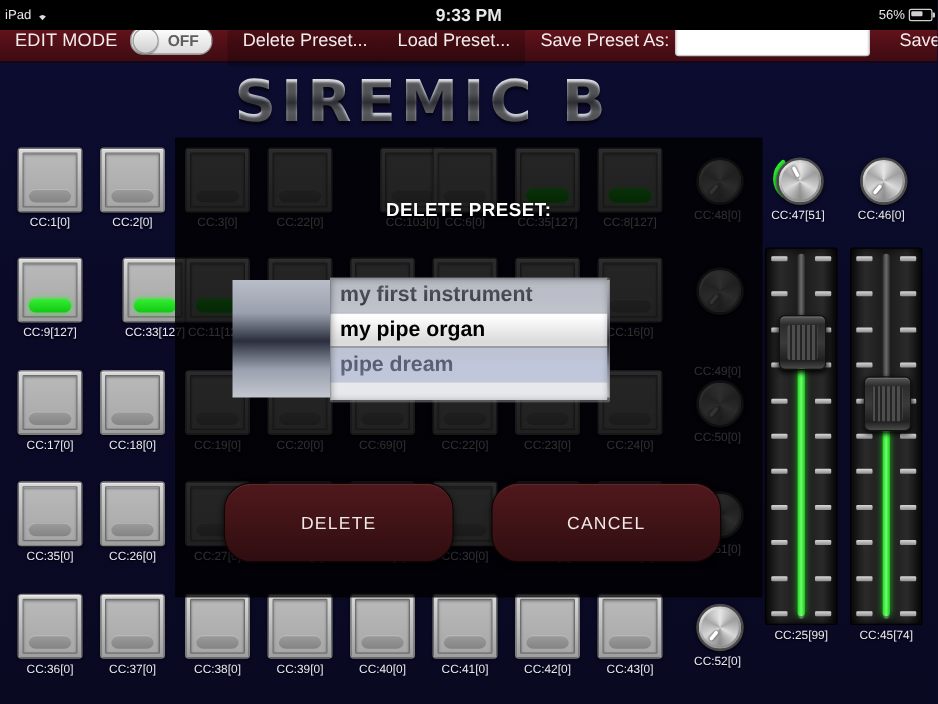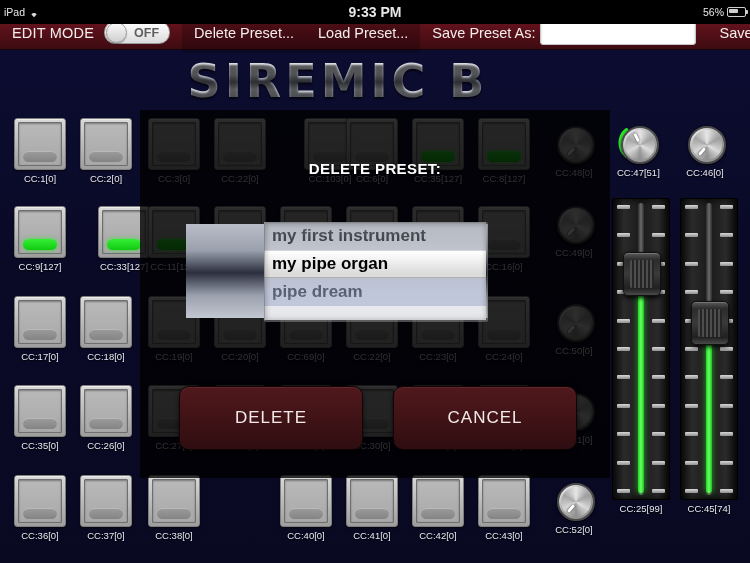--- a/index.html
+++ b/index.html
@@ -116,25 +116,25 @@
     border-top:1px solid #d6d6d6;border-bottom:1px solid #bfbfbf;
     box-shadow:0 1px 2px rgba(0,0,0,.25);}
   .pk-row.below{background:linear-gradient(180deg,#ccd2e2,#b6bed4);color:#5b6175;}
   .pk-row.blank{background:linear-gradient(180deg,#e4e6ea,#cfd2d8);}
   .pk-glass{position:absolute;left:78px;top:-2px;width:222px;height:98px;pointer-events:none;
     background:linear-gradient(180deg,rgba(255,255,255,.25) 0%,rgba(255,255,255,0) 30%,
       rgba(0,0,0,.10) 52%,rgba(255,255,255,0) 72%,rgba(255,255,255,.35) 100%);
     border:1px solid rgba(90,90,90,.55);border-radius:2px;box-shadow:inset 0 0 6px rgba(0,0,0,.35);}
 
   
-  .mbtn{position:absolute;z-index:26;height:62px;width:182px;border-radius:10px;
+  .mbtn{position:absolute;z-index:26;height:62px;width:182px;border-radius:22px;
     background:linear-gradient(180deg,#50181c 0%, #3d1215 60%, #2e0d10 100%);
     border:1px solid #120405;
     display:flex;align-items:center;justify-content:center;
-    color:#f2e9e9;font-size:17px;letter-spacing:1px;
+    color:#f2e9e9;font-size:14px;letter-spacing:1px;
     box-shadow:0 2px 5px rgba(0,0,0,.6), inset 0 1px 0 rgba(255,255,255,.07);text-align:center;}
   .mbtn.delete{left:179px;top:386px;}
   .mbtn.cancel{left:393px;top:386px;}
 </style>
 </head>
 <body>
 
 <div class="screen">
 
   <div class="statusbar">
@@ -363,21 +363,21 @@
         <div class="cclabel">CC:15[0]</div>
       </div>
       <div class="cell" style="left: 478px; top: 96px;">
         <div class="pad">
           <div class="pad-in">
             <div class="pad-thumb"></div>
           </div>
         </div>
         <div class="cclabel">CC:16[0]</div>
       </div>
-      <div class="cell" style="left: 553px; top: 92px;">
+      <div class="cell" style="left: 553px; top: 100px; gap: 37px;">
         <div class="knob-wrap">
           <div class="knob-body">
             <div class="knob-ind" style="transform:rotate(-140deg)"></div>
           </div>
         </div>
         <div class="cclabel">CC:49[0]</div>
       </div>
       <div class="cell" style="left: 148px; top: 186px;">
         <div class="pad">
           <div class="pad-in">
@@ -490,20 +490,28 @@
         </div>
         <div class="cclabel">CC:51[0]</div>
       </div>
       <div class="cell" style="left: 148px; top: 365px;">
         <div class="pad">
           <div class="pad-in">
             <div class="pad-thumb"></div>
           </div>
         </div>
         <div class="cclabel">CC:38[0]</div>
+      </div>
+      <div class="cell" style="left: 214px; top: 365px;">
+        <div class="pad">
+          <div class="pad-in">
+            <div class="pad-thumb"></div>
+          </div>
+        </div>
+        <div class="cclabel">CC:39[0]</div>
       </div>
       <div class="cell" style="left: 280px; top: 365px;">
         <div class="pad">
           <div class="pad-in">
             <div class="pad-thumb"></div>
           </div>
         </div>
         <div class="cclabel">CC:40[0]</div>
       </div>
       <div class="cell" style="left: 346px; top: 365px;">

